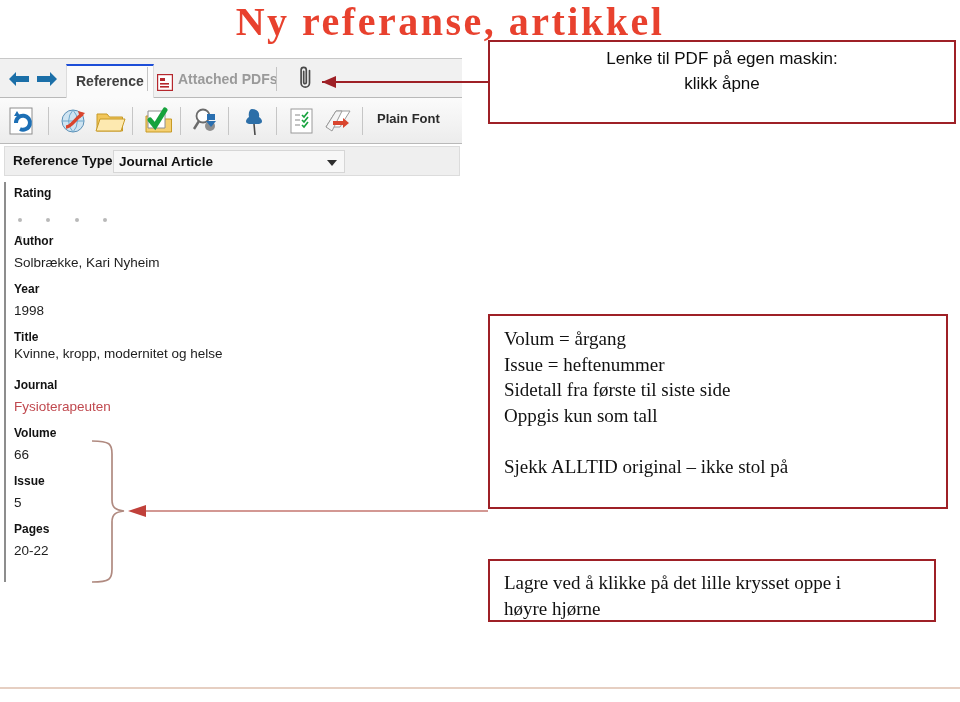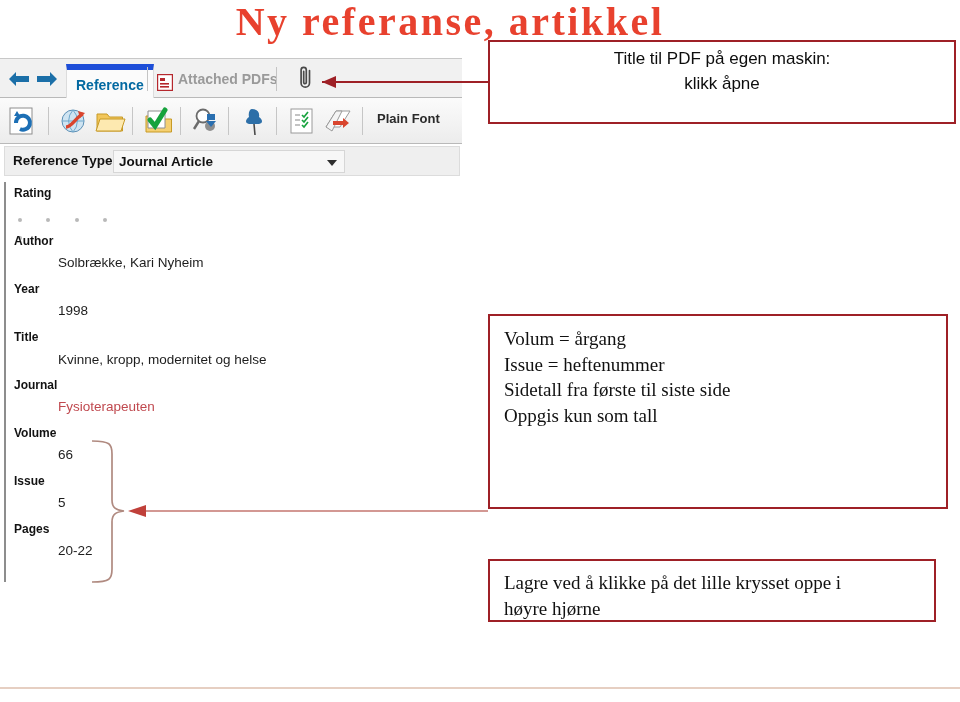--- a/index.html
+++ b/index.html
@@ -68,25 +68,25 @@
     height: 34px;
     line-height: 30px;
     font-size: 14px;
     padding: 0 9px;
     box-sizing: border-box;
     white-space: nowrap;
   }
   #tab-reference {
     left: 66px;
     background: #fbfbfb;
-    color: #0369a1;
+    color: #404040;
     font-weight: bold;
     border-left: 1px solid #dcdcdc;
     border-right: 1px solid #dcdcdc;
-    border-top: 6px solid #1d4ed8;
+    border-top: 2px solid #1d4ed8;
   }
   #tab-pdfs {
     left: 152px;
     color: #9a9a9a;
     font-weight: bold;
     padding-left: 26px;
   }
   #pdf-glyph {
     position: absolute;
     left: 5px; top: 7px;
@@ -193,21 +193,20 @@
     font-weight: bold;
     color: #121212;
     white-space: nowrap;
   }
   .field-value {
     position: absolute;
     left: 8px;
     font-size: 13.5px;
     color: #1d1d1d;
     white-space: nowrap;
-    margin-left: 44px;
   }
   .field-value.term {
     color: #c0494f;
   }
   #rating-stars {
     position: absolute;
     left: 12px;
     width: 120px;
   }
   .star {
@@ -414,47 +413,48 @@
       <span class="star"></span>
     </div>
 
     <div class="field-label" style="top:52px">Author</div>
     <div class="field-value" style="top:73px">Solbrække, Kari Nyheim</div>
 
     <div class="field-label" style="top:100px">Year</div>
     <div class="field-value" style="top:121px">1998</div>
 
     <div class="field-label" style="top:148px">Title</div>
-    <div class="field-value" style="top:170px">Kvinne, kropp, modernitet og helse</div>
+    <div class="field-value" style="top:164px">Kvinne, kropp, modernitet og helse</div>
 
     <div class="field-label" style="top:196px">Journal</div>
     <div class="field-value term" style="top:217px">Fysioterapeuten</div>
 
     <div class="field-label" style="top:244px">Volume</div>
     <div class="field-value" style="top:265px">66</div>
 
     <div class="field-label" style="top:292px">Issue</div>
     <div class="field-value" style="top:313px">5</div>
 
     <div class="field-label" style="top:340px">Pages</div>
     <div class="field-value" style="top:361px">20-22</div>
   </div>
 </div>
 
 <div class="callout" id="callout-pdf">
-  <div>Title til PDF på egen maskin:</div>
+  <div>Lenke til PDF på egen maskin:</div>
   <div>klikk åpne</div>
 </div>
 
 <div class="callout" id="callout-volume">
   <div>Volum = årgang</div>
   <div>Issue = heftenummer</div>
   <div>Sidetall fra første til siste side</div>
   <div>Oppgis kun som tall</div>
   <div class="spacer-line"></div>
+  <div>Sjekk ALLTID original – ikke stol på</div>
 </div>
 
 <div class="callout" id="callout-save">
   <div>Lagre ved å klikke på det lille krysset oppe i</div>
   <div>høyre hjørne</div>
 </div>
 
 <svg id="connectors">
 
   <line x1="488" y1="82" x2="322" y2="82" stroke="#9e2026" stroke-width="2"></line>

